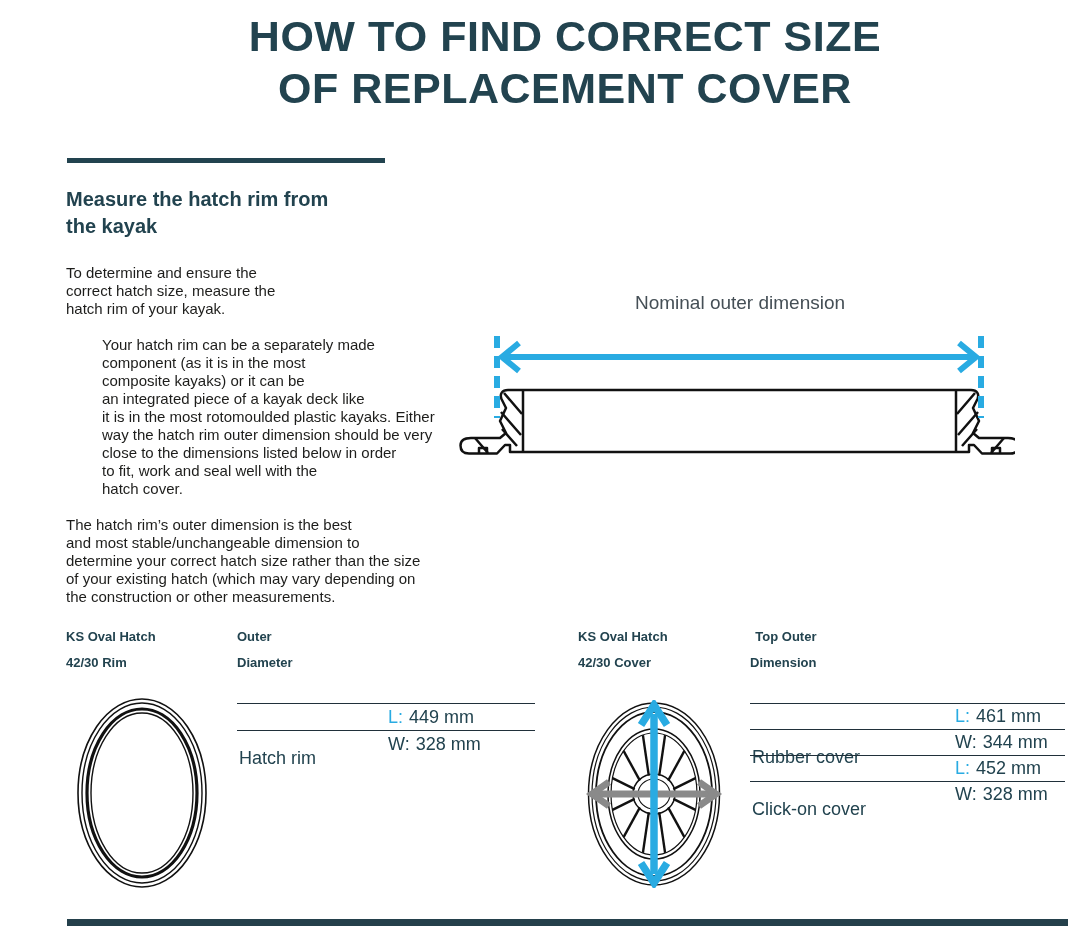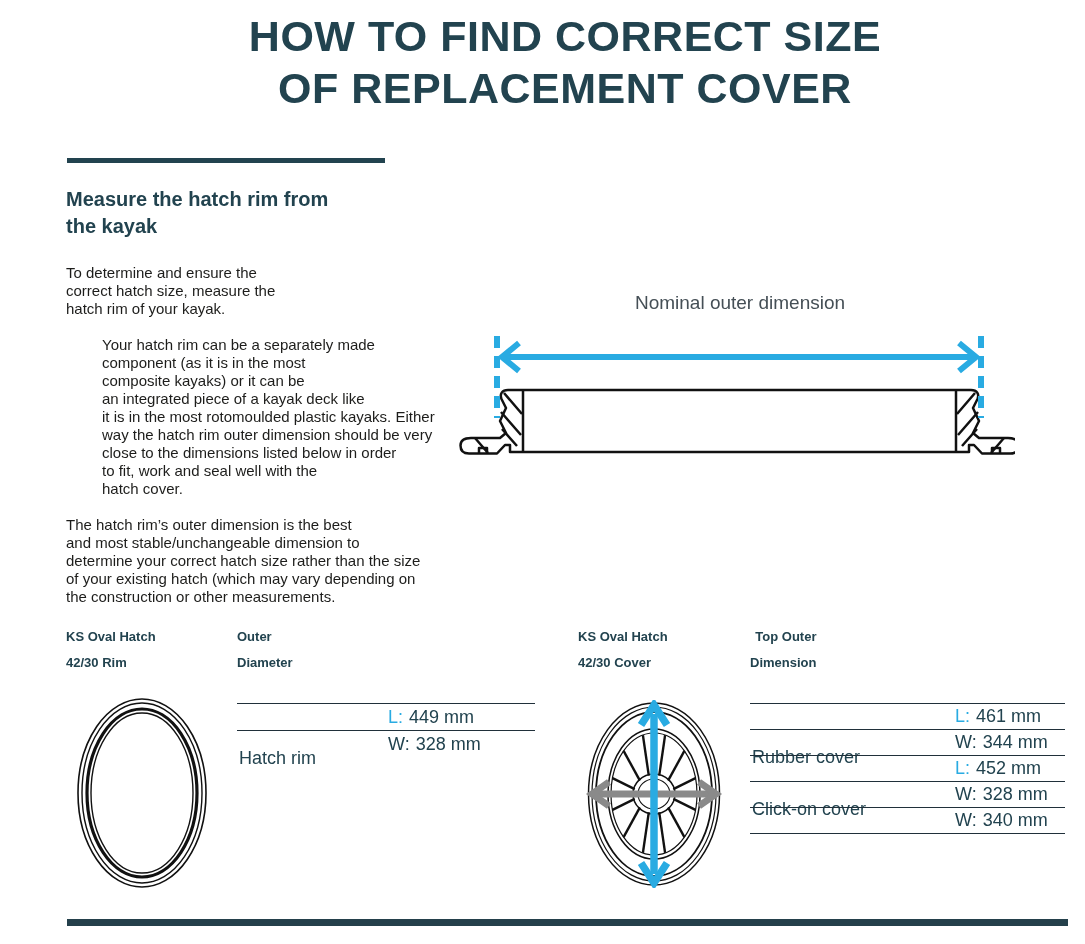--- a/index.html
+++ b/index.html
@@ -178,20 +178,17 @@
     <div class="t-row">
       <span class="t-dim"><span class="k">W:</span><span class="v">344 mm</span></span>
     </div>
     <div class="t-row">
       <span class="t-label">Click-on cover</span>
       <span class="t-dim"><span class="k blue">L:</span><span class="v">452 mm</span></span>
     </div>
     <div class="t-row">
       <span class="t-dim"><span class="k">W:</span><span class="v">328 mm</span></span>
     </div>
-    <div class="t-row closed">
-      <span class="t-dim"><span class="k">W:</span><span class="v">340 mm</span></span>
-    </div>
   </div>
 
   <div class="bottom-bar"></div>
 
 </div>
 
 </body></html>

